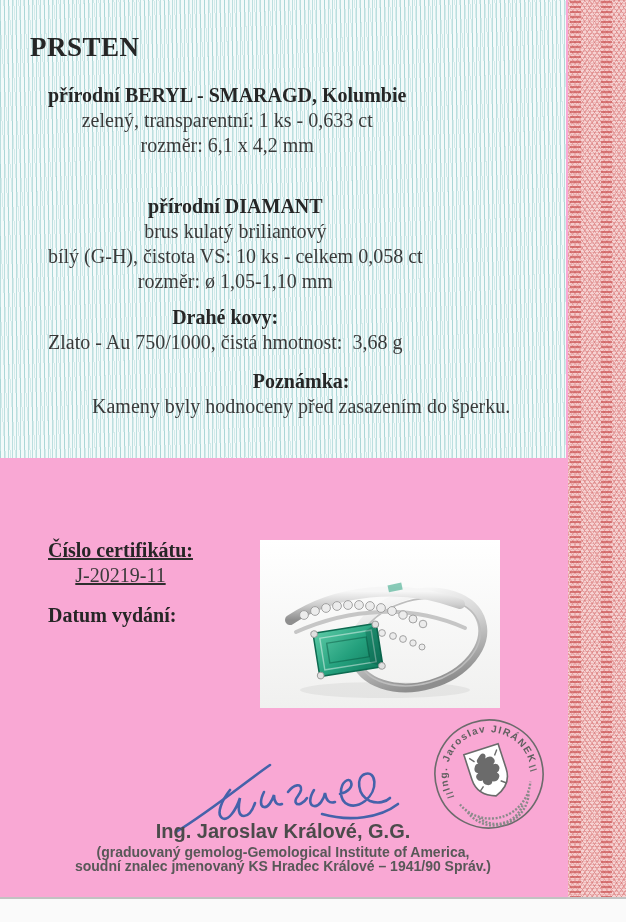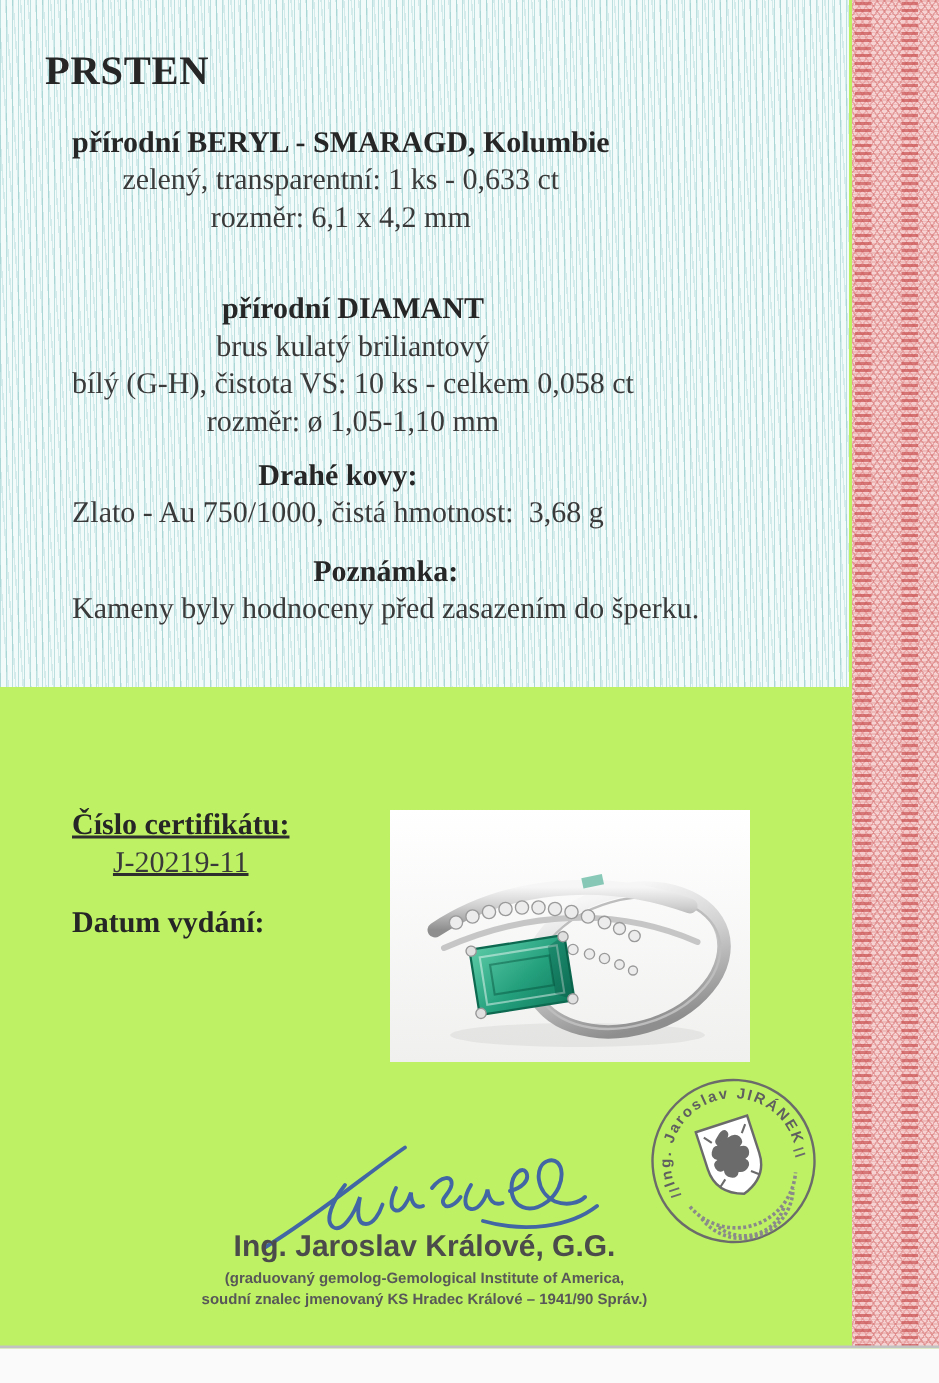--- a/index.html
+++ b/index.html
@@ -1,18 +1,18 @@
 <!DOCTYPE html>
 <html><head>
 <meta charset="utf-8">
 <style>
   html,body{margin:0;padding:0;background:#ffffff;}
   .page{
     position:relative; width:626px; height:922px; overflow:hidden;
-    background:#bef264;
+    background:#f9a8d4;
     font-family:"Liberation Serif", serif;
     color:#2e2e2e;
   }
   
   .teal-band{
     position:absolute; left:0; top:0; width:566px; height:458px;
     background-color:#f3fafa;
     background-image:
       repeating-linear-gradient(90deg, rgba(120,190,190,.45) 0 1px, rgba(255,255,255,0) 1px 4px),
       repeating-linear-gradient(86deg, rgba(140,200,200,.30) 0 1px, rgba(255,255,255,0) 1px 5px);
@@ -36,38 +36,38 @@
   .title{
     position:absolute; left:30px; top:32px; margin:0;
     font-size:27px; font-weight:bold; letter-spacing:.5px; color:#262626;
   }
   .block{position:absolute; left:48px; font-size:20px; line-height:25px;text-align:center;}
   .b-head{font-weight:bold; color:#262626;}
   .b-line{color:#3a3a3a; white-space:pre-wrap;}
   .blk-beryl{top:83px;}
   .blk-diamant{top:194px;}
   .blk-metals{top:305px;}
-  .blk-note{top:369px;}
+  .blk-note{top:369px;padding-left:44px;}
   .blk-certnum{top:538px;text-decoration:underline;}
   .blk-date{top:603px;}
   
   .photo{position:absolute; left:260px; top:540px; width:240px; height:168px;}
   
   .stamp{position:absolute; left:430px; top:714px; width:118px; height:120px;}
   
   .signature{position:absolute; left:172px; top:762px; width:232px; height:72px;}
   .sig-name{
     position:absolute; left:83px; top:820px; width:400px; text-align:center;
     font-family:"Liberation Sans", sans-serif; font-weight:bold;
     font-size:20px; color:#4b4b4b;
   }
   .sig-caption{
     position:absolute; left:43px; top:846px; width:480px; text-align:center;
     font-family:"Liberation Sans", sans-serif; font-weight:bold;
-    font-size:10px; line-height:13.5px; color:#585858;
+    font-size:14px; line-height:13.5px; color:#585858;
   }
   
   .bottom-line{
     position:absolute; left:0; top:897px; width:626px; height:0;
     border-top:2px solid #c2c2c2;
   }
   .bottom-area{
     position:absolute; left:0; top:899px; width:626px; height:23px; background:#fafafa;
   }
 </style>

